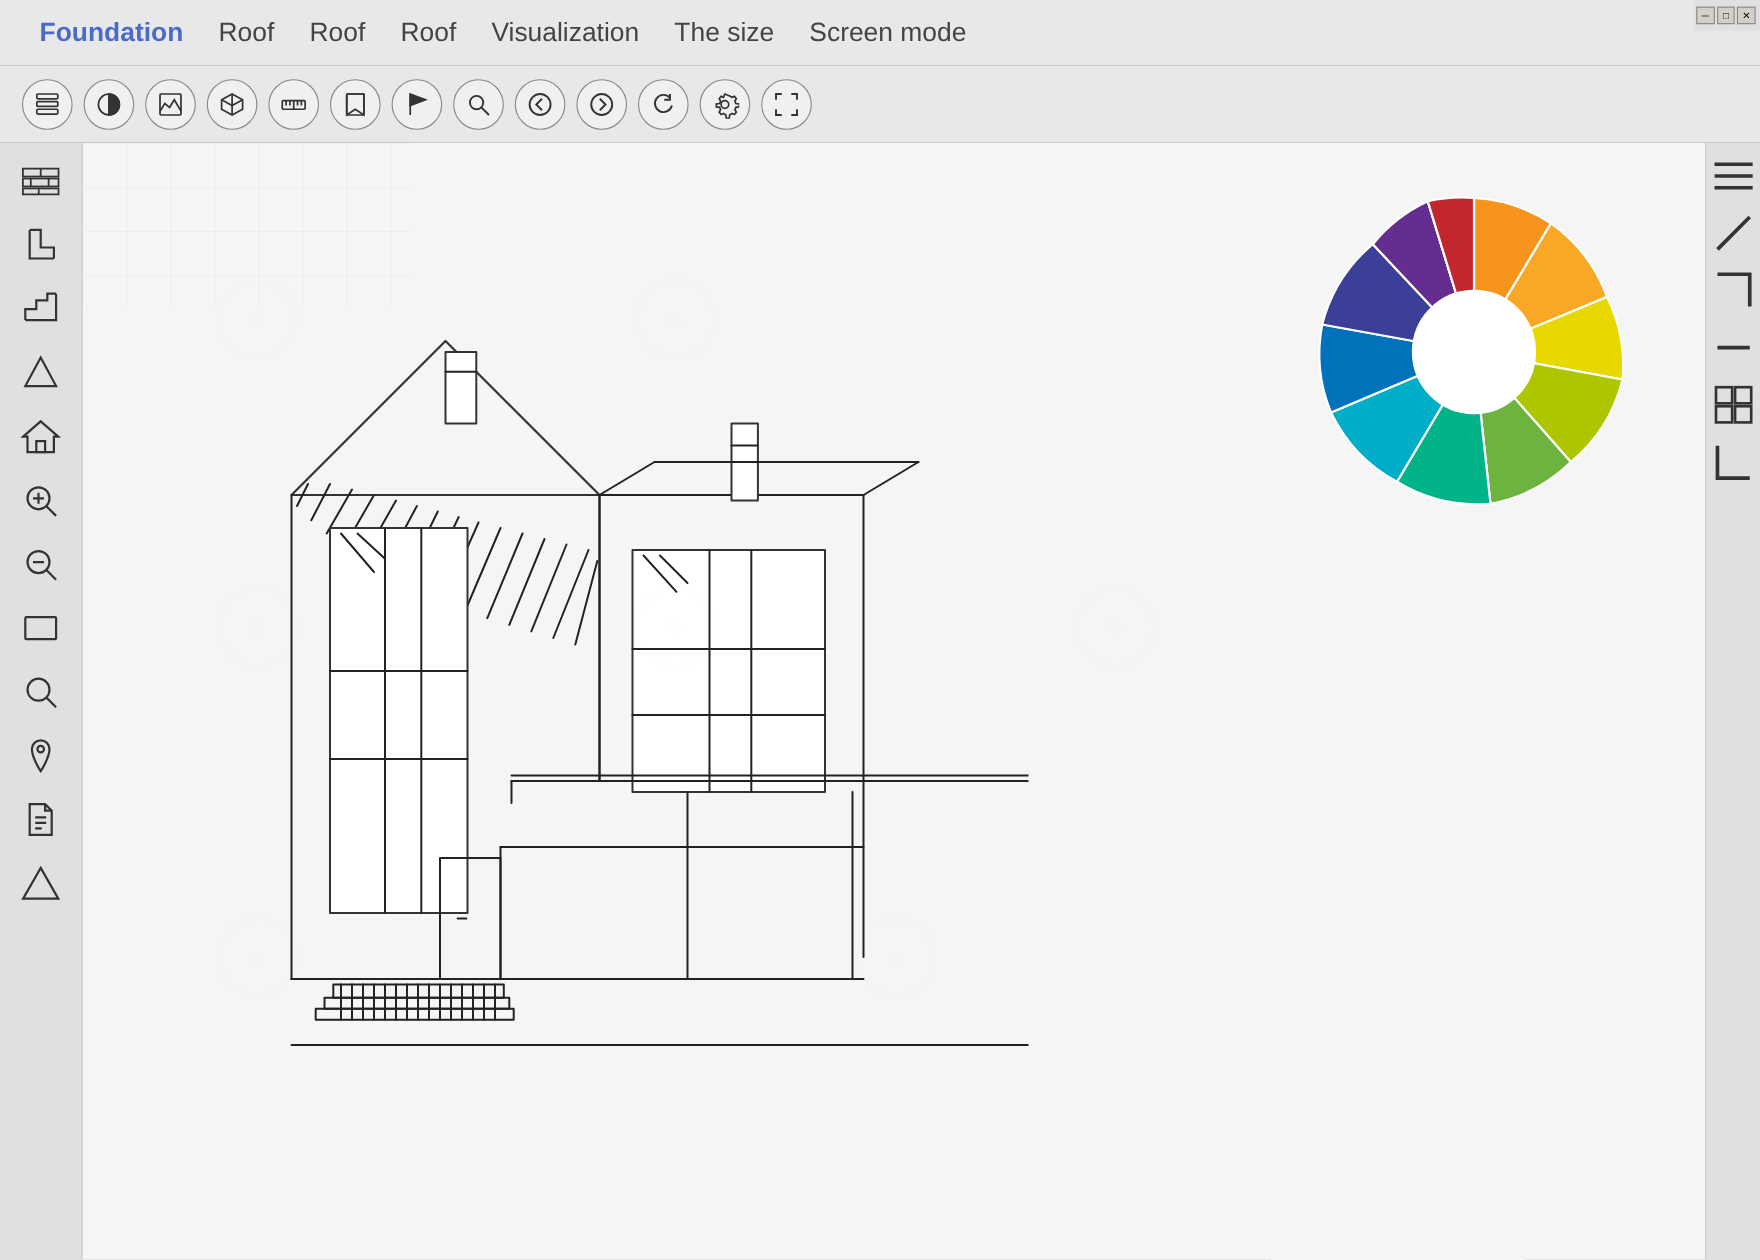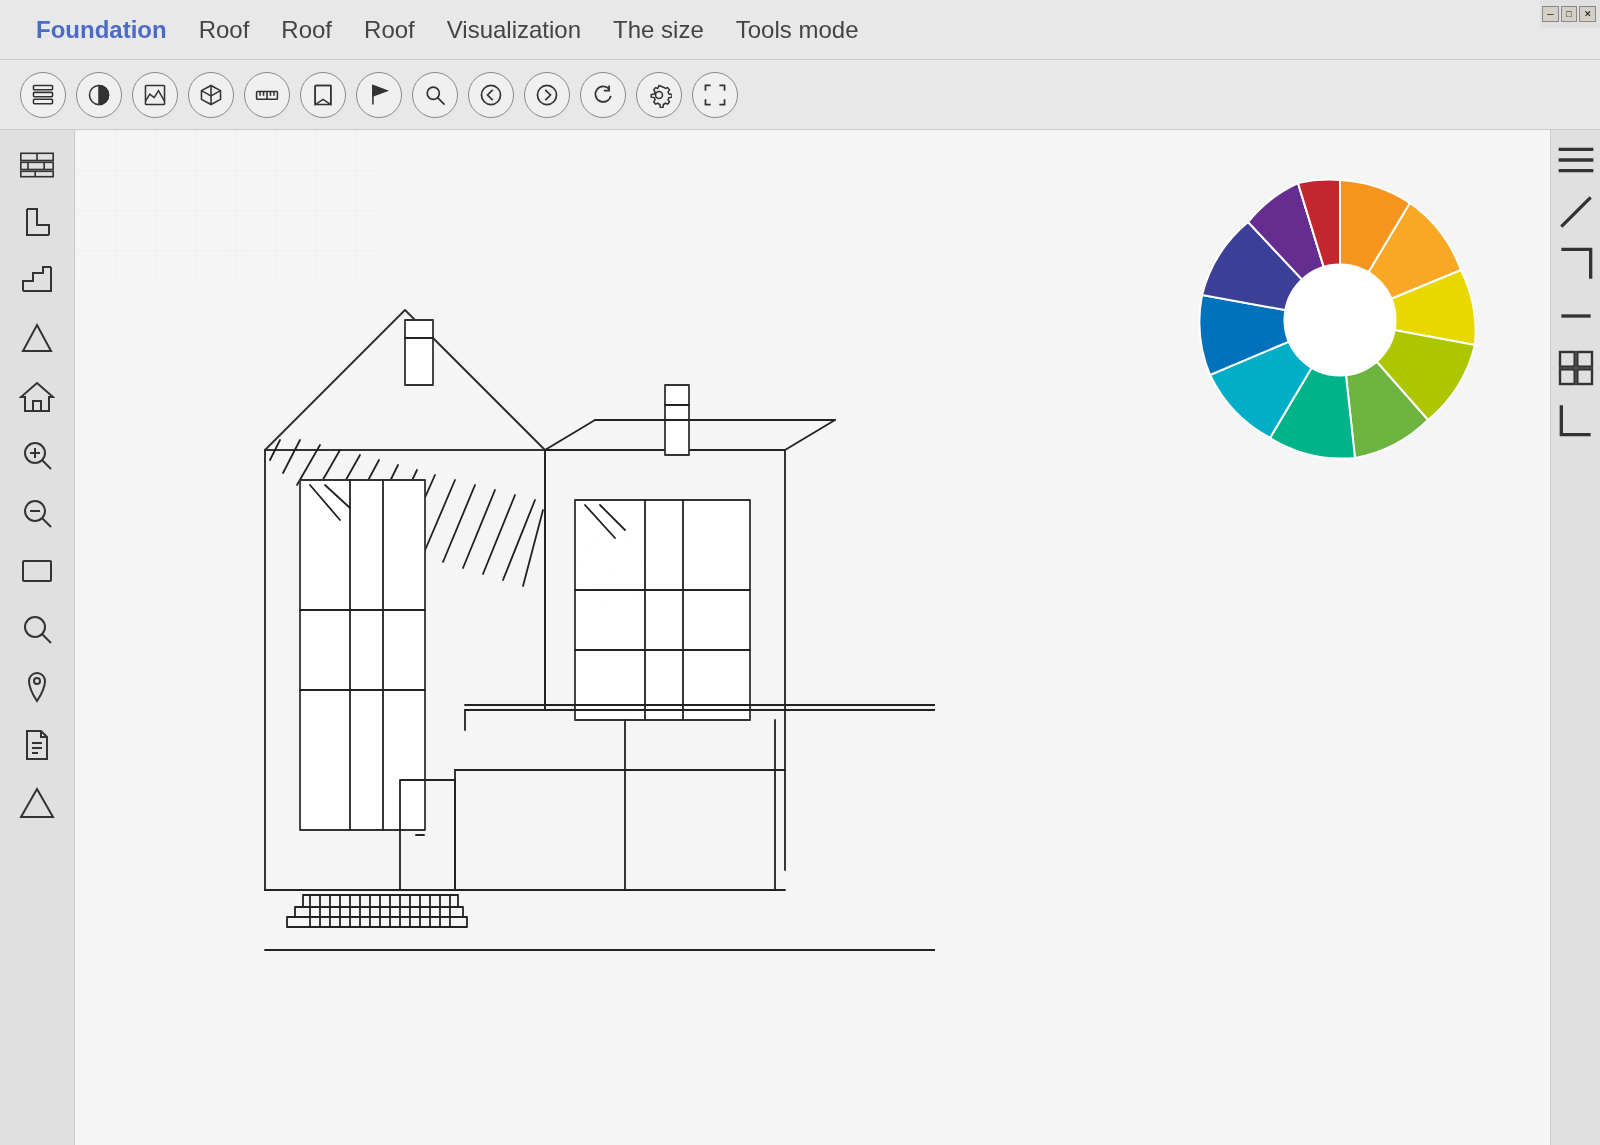--- a/index.html
+++ b/index.html
@@ -196,21 +196,21 @@
   <div class="win-btn">✕</div>
 </div>
 
 <div id="menu-bar">
   <div class="menu-item active">Foundation</div>
   <div class="menu-item">Roof</div>
   <div class="menu-item">Roof</div>
   <div class="menu-item">Roof</div>
   <div class="menu-item">Visualization</div>
   <div class="menu-item">The size</div>
-  <div class="menu-item">Tools mode</div>
+  <div class="menu-item">Screen mode</div>
 </div>
 
 <div id="toolbar">
 
   <div class="tool-btn">
     <svg viewBox="0 0 30 30" fill="none" stroke="#333" stroke-width="1.8">
       <rect x="4" y="4" width="22" height="5" rx="1"></rect>
       <rect x="4" y="12" width="22" height="5" rx="1"></rect>
       <rect x="4" y="20" width="22" height="5" rx="1"></rect>
     </svg>

